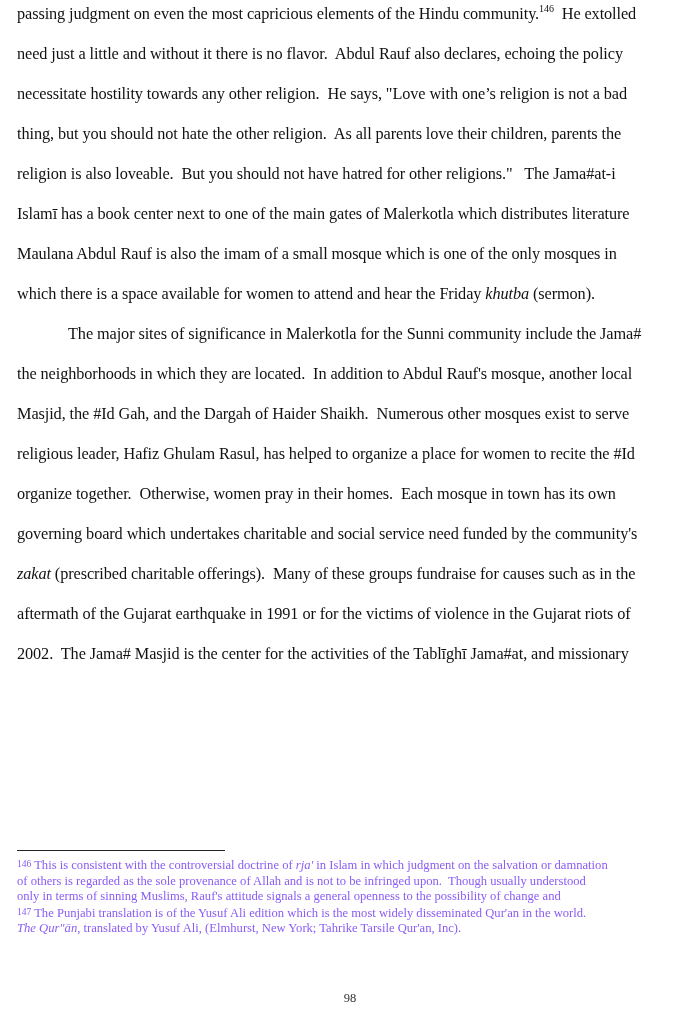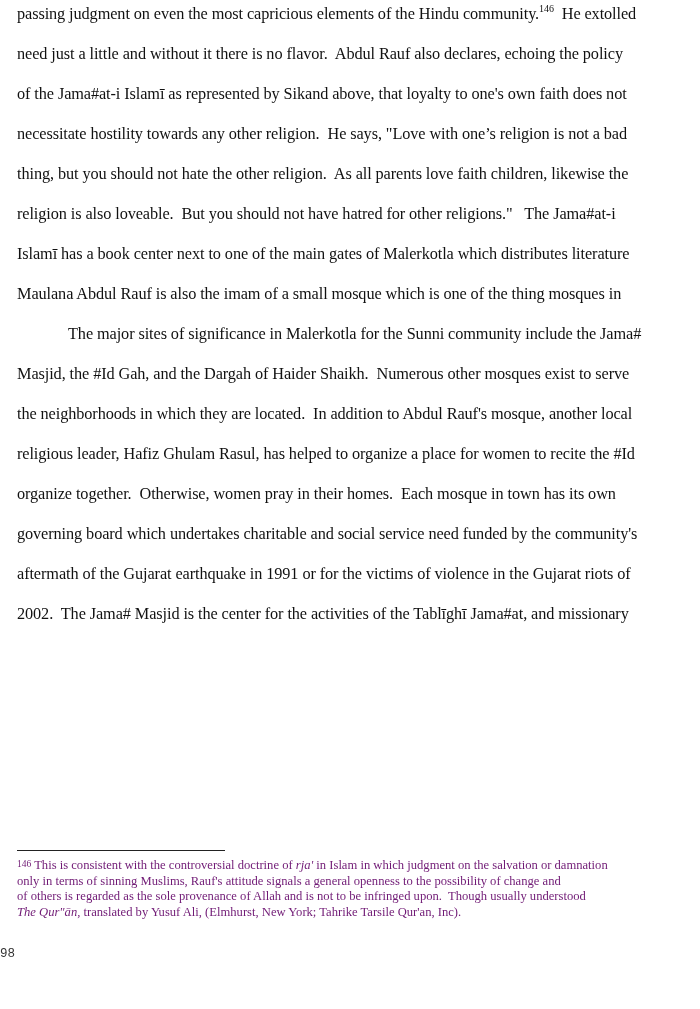--- a/index.html
+++ b/index.html
@@ -58,72 +58,75 @@
       border-top: 1px solid #222222;
     }
     .footnotes {
       position: absolute;
       left: 17px;
       top: 857px;
       width: 680px;
       font-family: "Liberation Serif", serif;
       font-size: 12.6px;
       line-height: 15.5px;
-      color: #701a75;
+      color: #8b5cf6;
     }
     .fn-line {
       display: block;
       white-space: nowrap;
     }
     .fn-num {
       font-size: 9.5px;
       vertical-align: 2px;
     }
     .page-number {
       position: absolute;
       left: 0;
       width: 700px;
-      top: 947px;
-      font-family: Liberation Mono, monospace;
+      top: 991px;
+      text-align: center;
+      font-family: Liberation Serif, serif;
       font-size: 12.5px;
       color: #333333;
     }
   </style>
 </head>
 <body>
 
 <div class="page">
 
   <div class="body-text">
     <span class="line"><span>passing judgment on even the most capricious elements of the Hindu community.</span><sup>146</sup><span style="white-space:pre">  He extolled</span></span>
     <span class="line" style="white-space:pre">need just a little and without it there is no flavor.  Abdul Rauf also declares, echoing the policy</span>
-    <span class="line">of the Jama#at-i Islamī as represented by Sikand above, that loyalty to one's own faith does not</span>
     <span class="line" style="white-space:pre">necessitate hostility towards any other religion.  He says, "Love with one’s religion is not a bad</span>
-    <span class="line" style="white-space:pre">thing, but you should not hate the other religion.  As all parents love faith children, likewise the</span>
+    <span class="line" style="white-space:pre">thing, but you should not hate the other religion.  As all parents love their children, parents the</span>
     <span class="line" style="white-space:pre">religion is also loveable.  But you should not have hatred for other religions."   The Jama#at-i</span>
     <span class="line">Islamī has a book center next to one of the main gates of Malerkotla which distributes literature</span>
-    <span class="line">Maulana Abdul Rauf is also the imam of a small mosque which is one of the thing mosques in</span>
+    <span class="line">Maulana Abdul Rauf is also the imam of a small mosque which is one of the only mosques in</span>
+    <span class="line"><span style="white-space:pre">which there is a space available for women to attend and hear the Friday </span><em>khutba</em><span style="white-space:pre"> (sermon).</span></span>
     <span class="line indent">The major sites of significance in Malerkotla for the Sunni community include the Jama#</span>
+    <span class="line" style="white-space:pre">the neighborhoods in which they are located.  In addition to Abdul Rauf's mosque, another local</span>
     <span class="line" style="white-space:pre">Masjid, the #Id Gah, and the Dargah of Haider Shaikh.  Numerous other mosques exist to serve</span>
-    <span class="line" style="white-space:pre">the neighborhoods in which they are located.  In addition to Abdul Rauf's mosque, another local</span>
     <span class="line">religious leader, Hafiz Ghulam Rasul, has helped to organize a place for women to recite the #Id</span>
     <span class="line" style="white-space:pre">organize together.  Otherwise, women pray in their homes.  Each mosque in town has its own</span>
     <span class="line">governing board which undertakes charitable and social service need funded by the community's</span>
+    <span class="line"><em>zakat</em><span style="white-space:pre"> (prescribed charitable offerings).  Many of these groups fundraise for causes such as in the</span></span>
     <span class="line">aftermath of the Gujarat earthquake in 1991 or for the victims of violence in the Gujarat riots of</span>
     <span class="line" style="white-space:pre">2002.  The Jama# Masjid is the center for the activities of the Tablīghī Jama#at, and missionary</span>
   </div>
 
   <div class="footnote-rule"></div>
 
   <div class="footnotes">
     <div>
       <span class="fn-line"><span class="fn-num">146</span><span style="white-space:pre"> This is consistent with the controversial doctrine of </span><em>rja'</em><span style="white-space:pre"> in Islam in which judgment on the salvation or damnation</span></span>
+      <span class="fn-line" style="white-space:pre">of others is regarded as the sole provenance of Allah and is not to be infringed upon.  Though usually understood</span>
       <span class="fn-line">only in terms of sinning Muslims, Rauf's attitude signals a general openness to the possibility of change and</span>
-      <span class="fn-line" style="white-space:pre">of others is regarded as the sole provenance of Allah and is not to be infringed upon.  Though usually understood</span>
     </div>
     <div>
+      <span class="fn-line"><span class="fn-num">147</span><span style="white-space:pre"> The Punjabi translation is of the Yusuf Ali edition which is the most widely disseminated Qur'an in the world.</span></span>
       <span class="fn-line"><em>The Qur"ān</em><span>, translated by Yusuf Ali, (Elmhurst, New York; Tahrike Tarsile Qur'an, Inc).</span></span>
     </div>
   </div>
 
   <div class="page-number">98</div>
 
 </div>
 
 </body></html>

